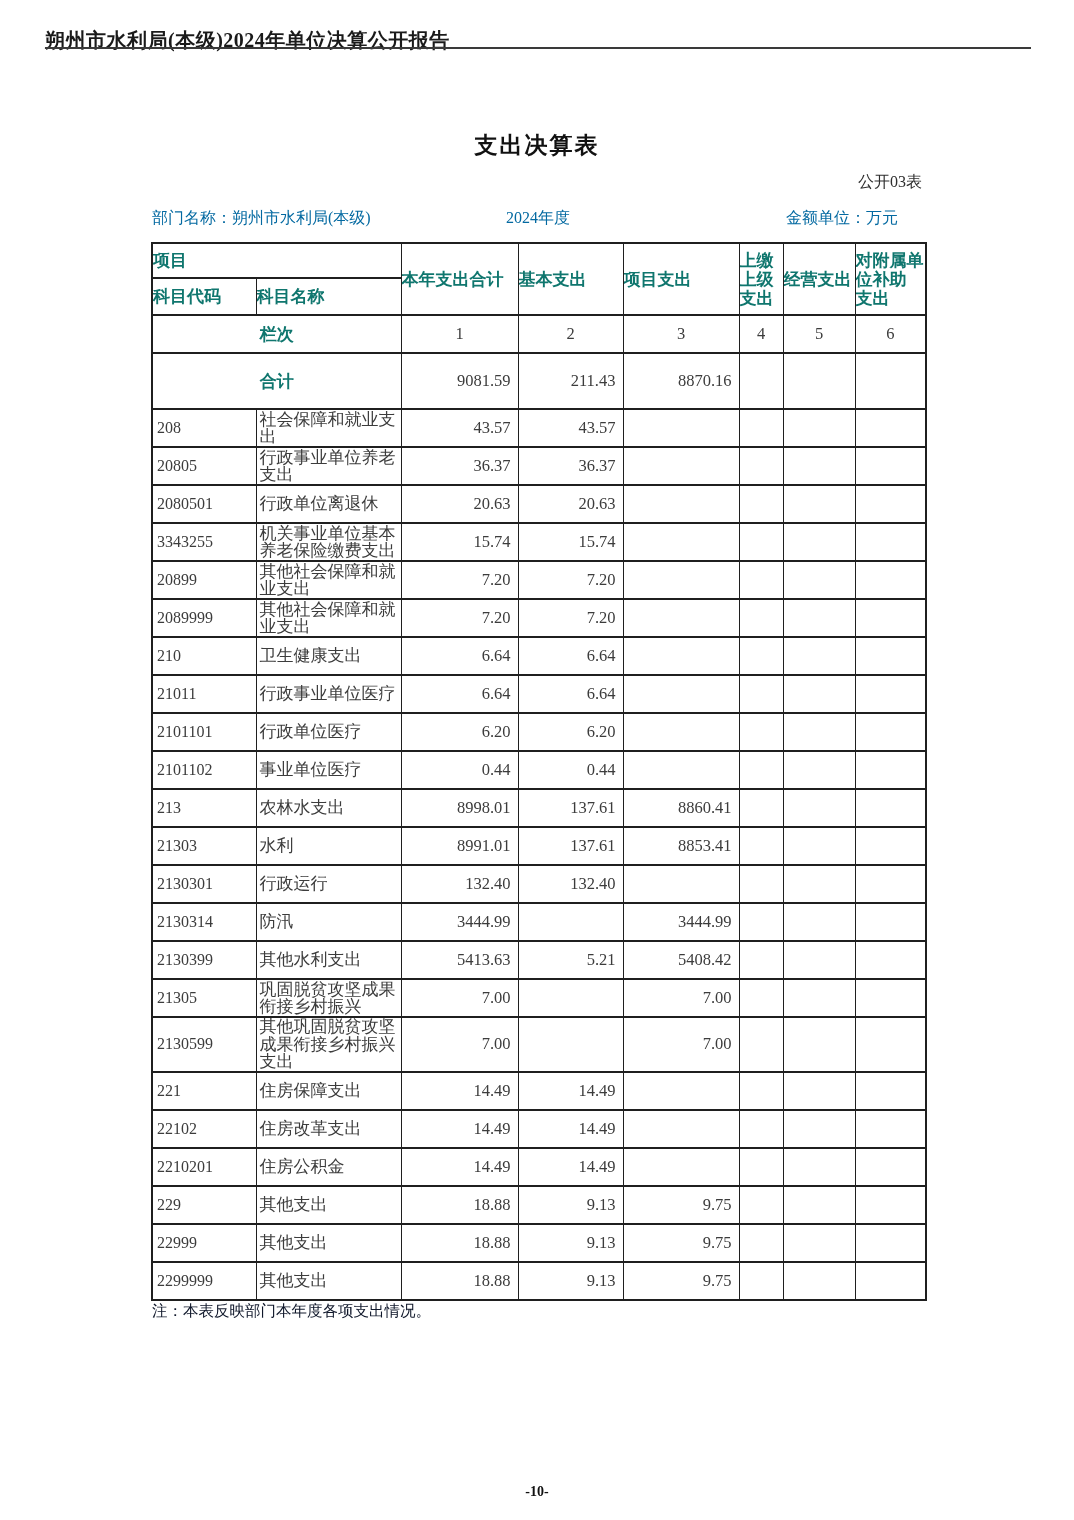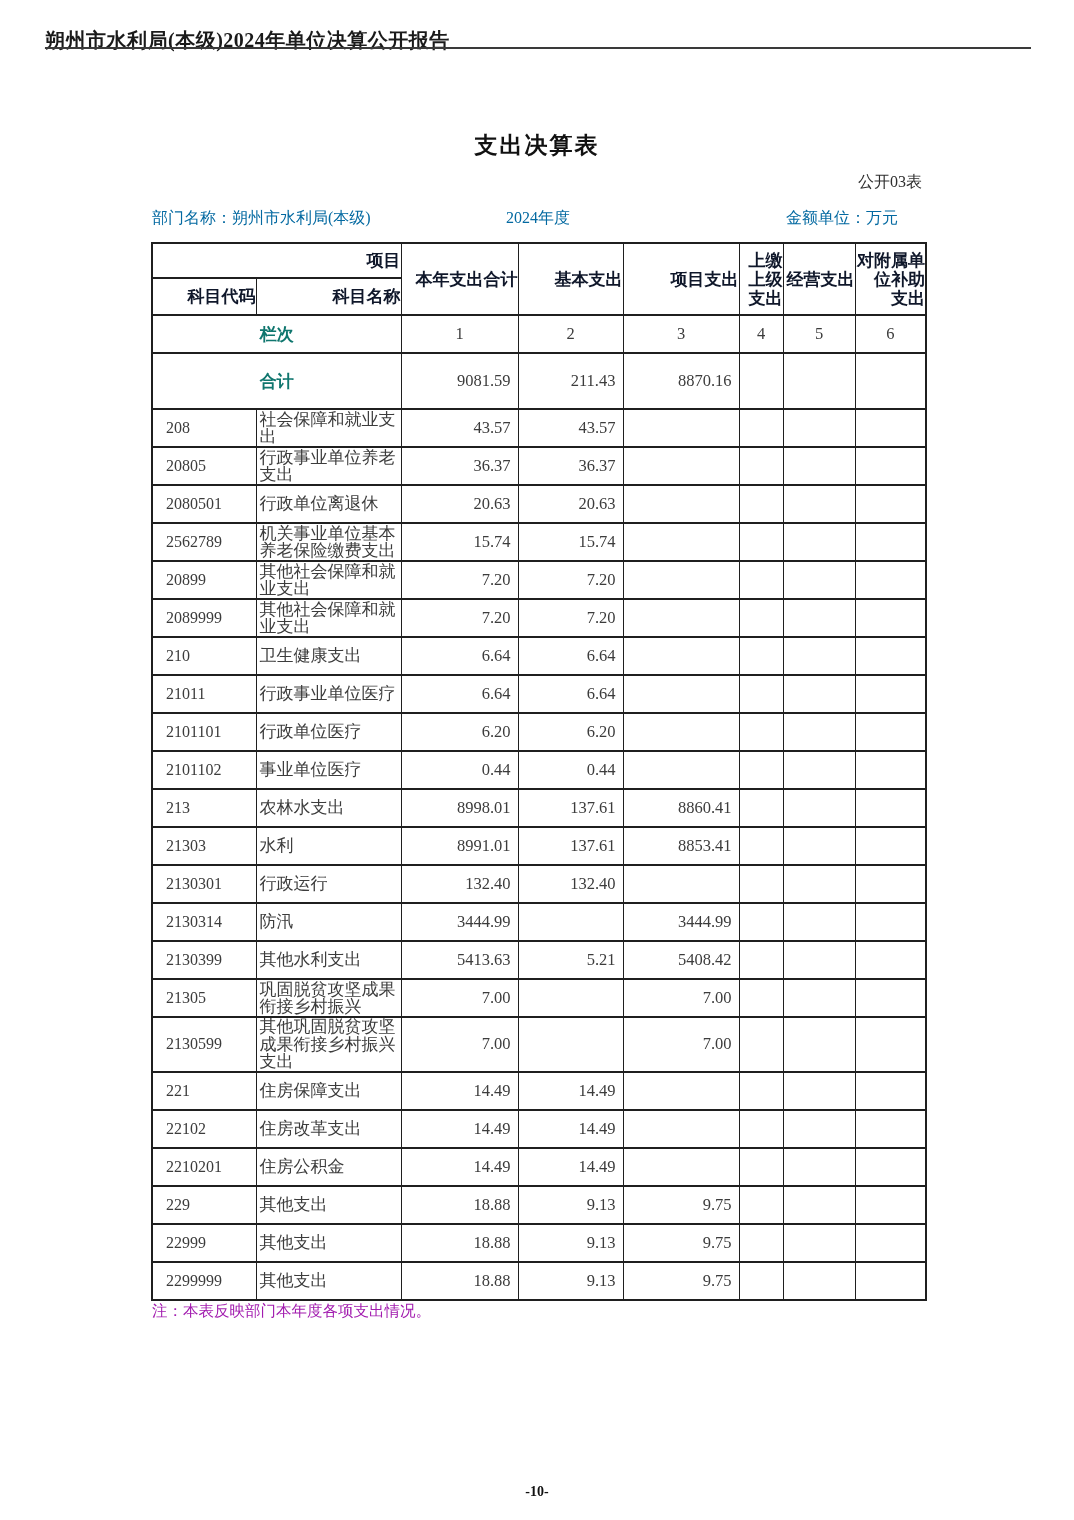--- a/index.html
+++ b/index.html
@@ -41,41 +41,41 @@
     border-collapse:collapse; table-layout:fixed;
     border:2px solid #1f1f1f;
   }
   .main td, .main th {
     border:1px solid #1f1f1f;
     border-top-width:2px; border-bottom-width:2px;
     vertical-align:middle; overflow:hidden;
     font-size:16.5px; color:#3c3c3c;
   }
   .main th {
-    font-weight:bold; text-align:right; white-space:pre-line;
-    font-size:17px; line-height:19px; color:#0f172a; padding:0;
+    font-weight:bold; text-align:left; white-space:pre-line;
+    font-size:17px; line-height:19px; color:#0f766e; padding:0;
   }
   tr.r-h1 { height:35px; }
   tr.r-h2 { height:37px; }
   tr.r-lanci { height:38px; }
   tr.r-total { height:56px; }
   tbody tr { height:38px; }
 
   .main td.center { text-align:center; }
   .main td.bold { font-weight:bold; color:#0f766e; font-size:17px; }
   .main td.num  { text-align:right; padding-right:7px; }
-  .main td.code { text-align:left; padding-left:13px; font-size:16px; }
+  .main td.code { text-align:left; padding-left:4px; font-size:16px; }
   .main td.name {
     text-align:left; padding-left:3px; padding-right:2px;
     font-size:17px; line-height:17.5px;
   }
 
   .note {
     position:absolute; left:152px; top:1301px;
-    font-size:15.5px; color:#a21caf;
+    font-size:15.5px; color:#0f172a;
   }
   .page-number {
     position:absolute; left:0; top:1484px; width:1074px;
     text-align:center; font-size:14px; font-weight:bold; color:#111111;
   }
 </style>
 </head>
 <body>
 
 <div class="page">
@@ -165,21 +165,21 @@
     <td class="code">2080501</td>
     <td class="name">行政单位离退休</td>
     <td class="num">20.63</td>
     <td class="num">20.63</td>
     <td class="num"></td>
     <td class="num"></td>
     <td class="num"></td>
     <td class="num"></td>
   </tr>
         <tr>
-    <td class="code">2562789</td>
+    <td class="code">3343255</td>
     <td class="name">机关事业单位基本养老保险缴费支出</td>
     <td class="num">15.74</td>
     <td class="num">15.74</td>
     <td class="num"></td>
     <td class="num"></td>
     <td class="num"></td>
     <td class="num"></td>
   </tr>
         <tr>
     <td class="code">20899</td>

